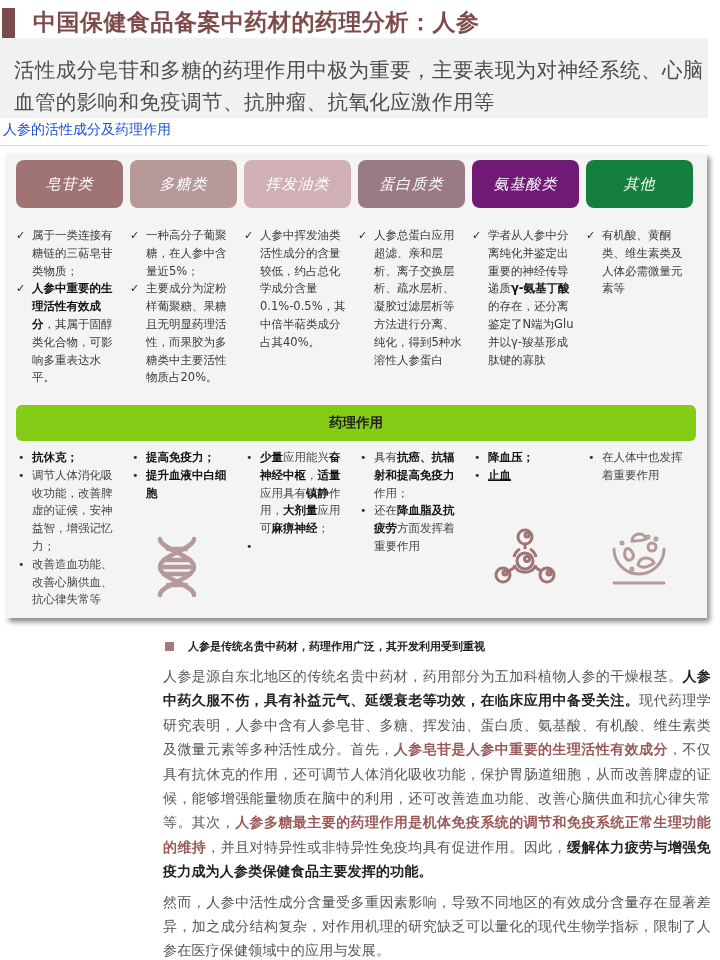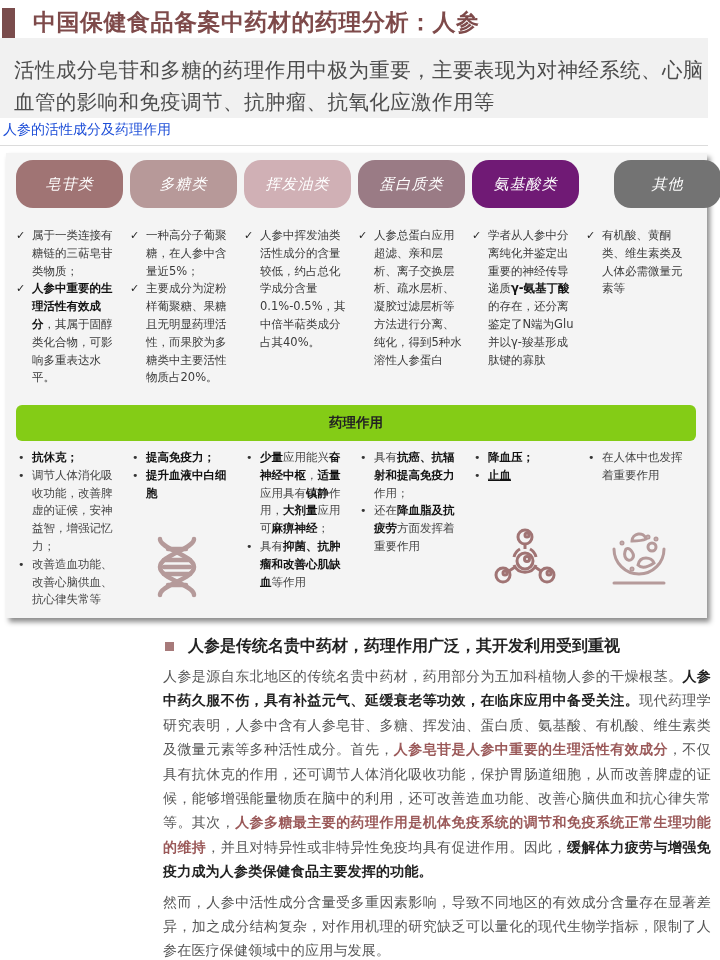--- a/index.html
+++ b/index.html
@@ -27,21 +27,21 @@
   }
   .section-rule { position: absolute; left: 0; top: 145px; width: 708px; height: 1px; background: #dcdcdc; }
 
   .card {
     position: absolute; left: 6px; top: 153px; width: 701px; height: 465px;
     background: #f4f4f4;
     box-shadow: 3px 4px 5px rgba(0,0,0,0.45);
   }
   .tabs { position: absolute; left: 10px; top: 7px; display: flex; gap: 7px; }
   .tab {
-    width: 107px; height: 48px; border-radius: 17px;
+    width: 107px; height: 48px; border-radius: 8px;
     display: flex; align-items: center; justify-content: center;
     color: #ffffff; font-size: 15px; font-style: italic; letter-spacing: 1px;
   }
   .cols { position: absolute; left: 10px; top: 74px; display: flex; gap: 7px; }
   .col { width: 107px; font-size: 11.5px; line-height: 17.8px; color: #3a3a3a; }
   .chk-item { display: flex; }
   .chk { width: 16px; flex: 0 0 16px; font-size: 11px; color: #222; }
   .strong { font-weight: bold; color: #111; }
 
   .pharm-header {
@@ -51,21 +51,21 @@
     font-size: 13.5px; font-weight: bold; color: #222;
   }
   .pcols { position: absolute; left: 10px; top: 296px; display: flex; gap: 7px; }
   .pcol { width: 107px; font-size: 11.5px; line-height: 17.8px; color: #444; position: relative; height: 160px; }
   .b-item { display: flex; }
   .bul { width: 16px; flex: 0 0 16px; font-size: 11px; color: #333; padding-left: 2px; box-sizing: border-box; }
   .u { text-decoration: underline; }
   .icon-wrap { position: absolute; }
 
   .body-section { position: absolute; left: 163px; top: 636px; width: 548px; }
-  .bullet-head { display: flex; align-items: center; font-size: 16px; font-weight: bold; color: #222; height: 20px; }
+  .bullet-head { display: flex; align-items: center; font-size: 11px; font-weight: bold; color: #222; height: 20px; }
   .sq { width: 9px; height: 9px; background: #a77a7a; margin-right: 14px; margin-left: 2px; }
   .para { font-size: 14px; line-height: 24.4px; color: #555; letter-spacing: 0.2px; margin-top: 8px; text-align: justify; }
   .para b { color: #222; }
   .hl { color: #9b5a5a; font-weight: bold; }
   .para2 { margin-top: 6px; }
 </style>
 </head>
 <body>
 
 <div class="title-bar">
@@ -80,21 +80,21 @@
 <div class="section-label">人参的活性成分及药理作用</div>
 <div class="section-rule"></div>
 
 <div class="card">
   <div class="tabs" id="tabs">
       <div class="tab" style="background: rgb(160, 116, 116);">皂苷类</div>
       <div class="tab" style="background: rgb(183, 153, 153);">多糖类</div>
       <div class="tab" style="background: rgb(208, 176, 181);">挥发油类</div>
       <div class="tab" style="background: rgb(154, 123, 133);">蛋白质类</div>
       <div class="tab" style="background: #701a75;">氨基酸类</div>
-      <div class="tab" style="background: #737373; margin-left: 28px;">其他</div>
+      <div class="tab" style="background: #15803d;">其他</div>
     </div>
   <div class="cols" id="cols">
       <div class="col">
         <div class="chk-item">
           <span class="chk">✓</span>
           <span><span>属于一类连接有糖链的三萜皂苷类物质；</span></span>
         </div>
         <div class="chk-item">
           <span class="chk">✓</span>
           <span><span class="strong">人参中重要的生理活性有效成分</span><span>，其属于固醇类化合物，可影响多重表达水平。</span></span>
@@ -170,21 +170,20 @@
             <line x1="14" y1="50" x2="32" y2="50"></line>
           </svg></div>
       </div>
       <div class="pcol">
         <div class="b-item">
           <span class="bul">•</span>
           <span><span class="strong">少量</span><span>应用能兴</span><span class="strong">奋神经中枢</span><span>，</span><span class="strong">适量</span><span>应用具有</span><span class="strong">镇静</span><span>作用，</span><span class="strong">大剂量</span><span>应用可</span><span class="strong">麻痹神经</span><span>；</span></span>
         </div>
         <div class="b-item">
           <span class="bul">•</span>
-          <span><span>具有</span><span class="strong">抑菌、抗肿瘤和改善心肌缺血</span><span>等作用</span></span>
         </div>
       </div>
       <div class="pcol">
         <div class="b-item">
           <span class="bul">•</span>
           <span><span>具有</span><span class="strong">抗癌、抗辐射和提高免疫力</span><span>作用；</span></span>
         </div>
         <div class="b-item">
           <span class="bul">•</span>
           <span><span>还在</span><span class="strong">降血脂及抗疲劳</span><span>方面发挥着重要作用</span></span>

